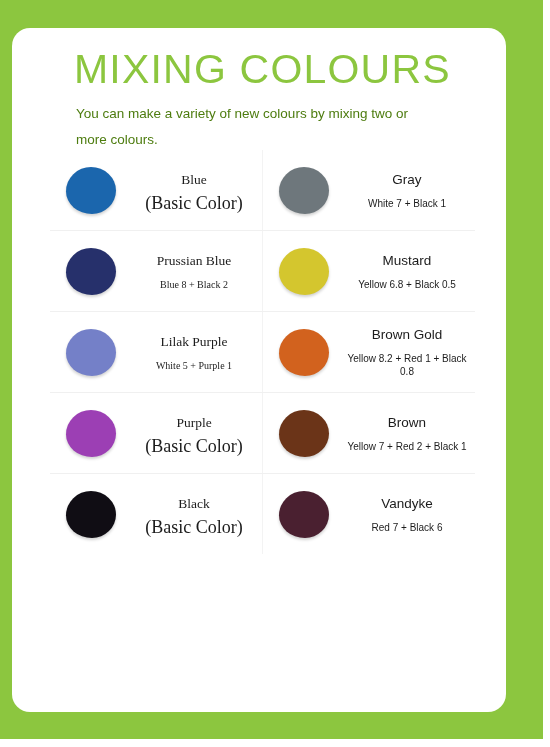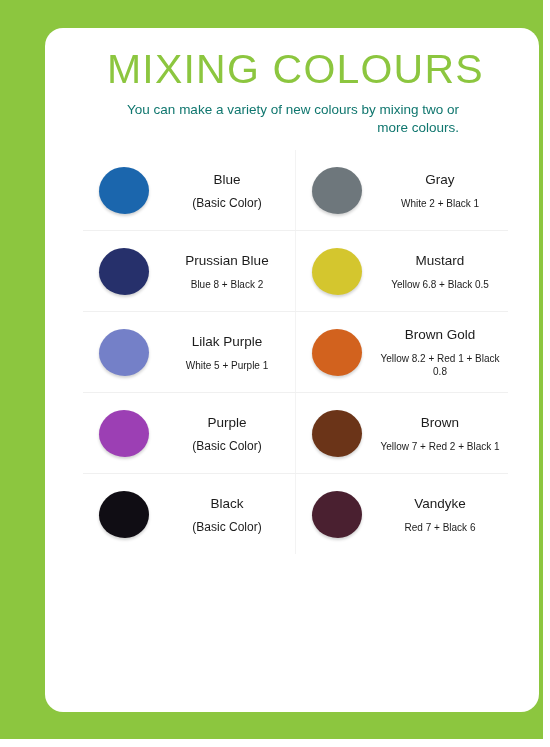--- a/index.html
+++ b/index.html
@@ -29,21 +29,21 @@
     top: 0px;
     width: 543px;
     height: 739px;
     background: #8cc63f;
     box-sizing: border-box;
   }
 
   
   #card {
     position: absolute;
-    left: 45px;
+    left: 12px;
     top: 28px;
     width: 494px;
     height: 684px;
     background: #ffffff;
     border-radius: 18px;
     box-sizing: border-box;
     overflow: hidden;
   }
 
   #header {
@@ -59,24 +59,23 @@
     letter-spacing: 1.2px;
     color: #8cc63f;
     font-weight: 400;
     white-space: nowrap;
     margin: 0;
   }
 
   #subtitle {
     margin: 9px 0 0 2px;
     font-size: 13.5px;
-    line-height: 18px;
-    color: #0f766e;
+    line-height: 26px;
+    color: #4d7c0f;
     max-width: 350px;
-    text-align: right;
   }
 
   
   #grid {
     position: absolute;
     left: 38px;
     top: 122px;
     width: 424px;
     border-collapse: collapse;
     table-layout: fixed;
@@ -88,20 +87,21 @@
     padding: 0;
     vertical-align: middle;
     border-bottom: 1px solid #f0f0f0;
     position: relative;
   }
   #grid tr:last-child td.cell {
     border-bottom: none;
   }
   #grid td.col-left {
     border-right: 1px solid #f3f3f3;
+    font-family: Liberation Serif, serif;
   }
 
   .cell-inner {
     display: flex;
     align-items: center;
     height: 80px;
   }
 
   .swatch-wrap {
     width: 82px;
@@ -130,21 +130,21 @@
     line-height: 17px;
     margin-bottom: 9px;
   }
 
   .color-recipe {
     font-size: 10px;
     color: #1c1c1c;
     line-height: 13px;
   }
   .color-recipe.basic {
-    font-size: 12px;
+    font-size: 18px;
   }
 </style>
 </head>
 <body>
 
 <div id="page">
 
   <div id="frame" style="background: rgb(140, 198, 63);"></div>
 
   <div id="card">
@@ -169,21 +169,21 @@
               </span>
             </div>
           </td>
           <td class="cell col-right">
             <div class="cell-inner">
               <span class="swatch-wrap">
                 <span class="swatch" style="background: rgb(110, 119, 124);"></span>
               </span>
               <span class="labels">
                 <div class="color-name">Gray</div>
-                <div class="color-recipe">White 2 + Black 1</div>
+                <div class="color-recipe">White 7 + Black 1</div>
               </span>
             </div>
           </td>
         </tr>
 
 
         <tr>
           <td class="cell col-left">
             <div class="cell-inner">
               <span class="swatch-wrap">

